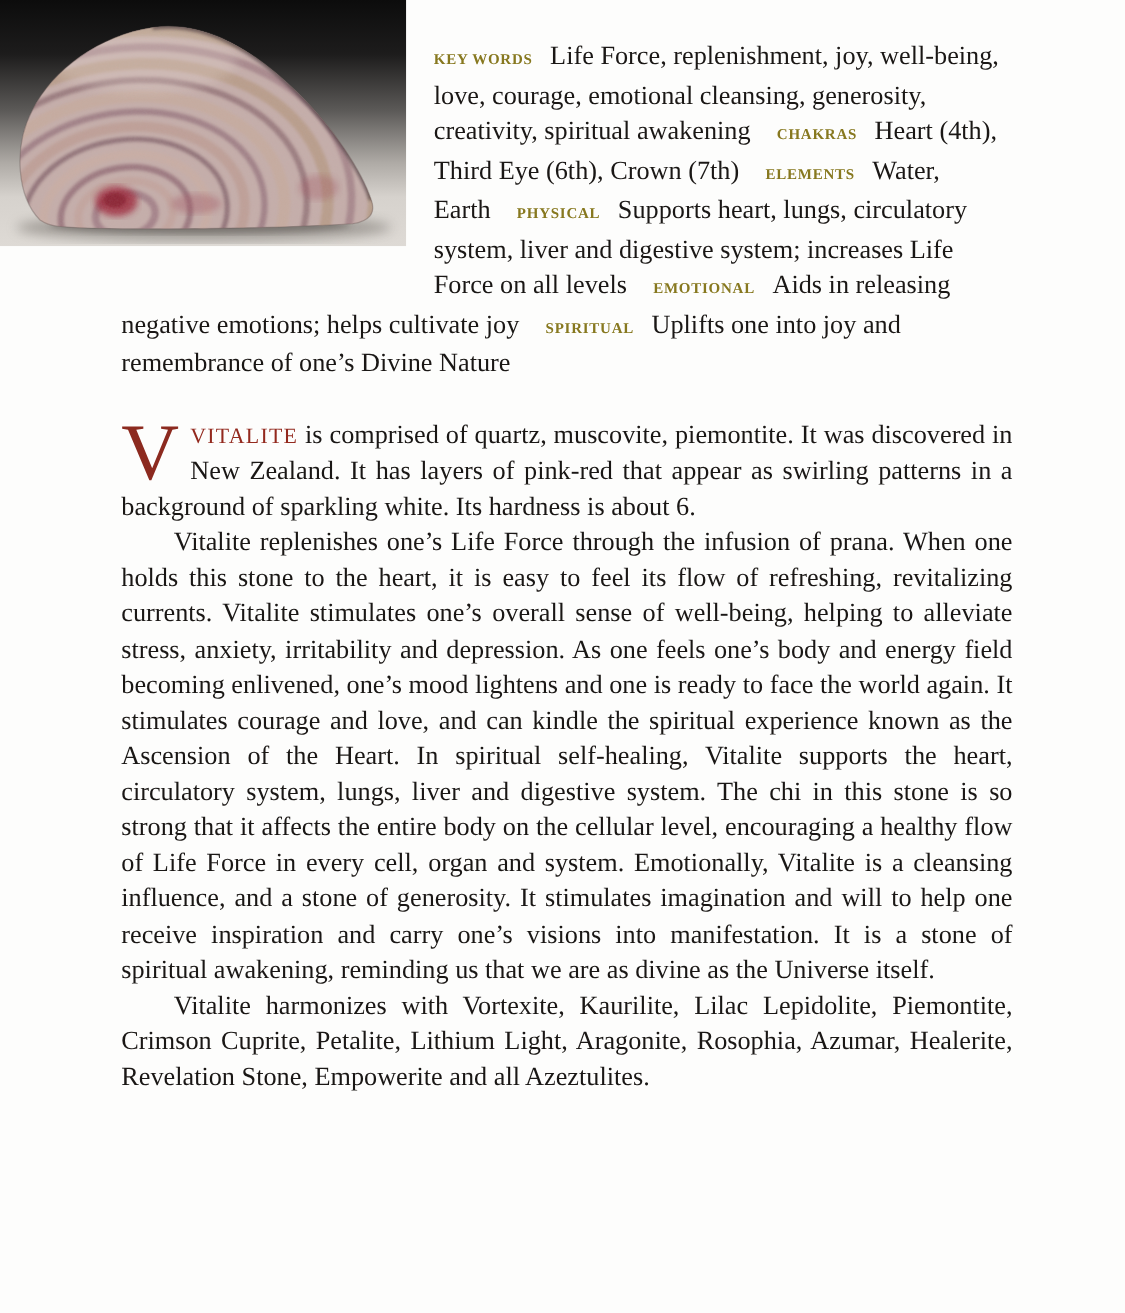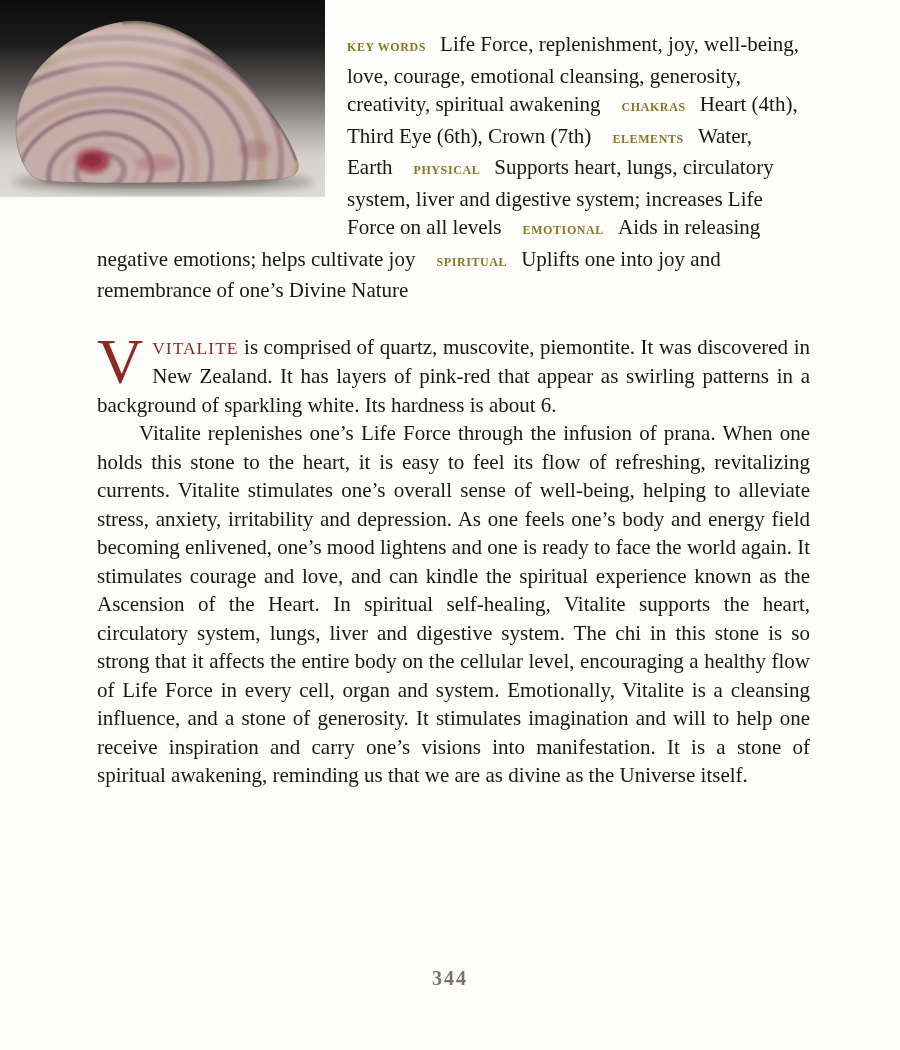--- a/index.html
+++ b/index.html
@@ -143,17 +143,17 @@
 
   <div class="content">
     <div class="photo-spacer"></div>
 
 
     <p class="keywords" id="keywords"><span class="kw-label">KEY WORDS</span><span class="kw-gap"></span><span>Life Force, replenishment, joy, well-being, love, courage, emotional cleansing, generosity, creativity, spiritual awakening  </span><span class="kw-label">CHAKRAS</span><span class="kw-gap"></span><span>Heart (4th), Third Eye (6th), Crown (7th)  </span><span class="kw-label">ELEMENTS</span><span class="kw-gap"></span><span>Water, Earth  </span><span class="kw-label">PHYSICAL</span><span class="kw-gap"></span><span>Supports heart, lungs, circulatory system, liver and digestive system; increases Life Force on all levels  </span><span class="kw-label">EMOTIONAL</span><span class="kw-gap"></span><span>Aids in releasing negative emotions; helps cultivate joy  </span><span class="kw-label">SPIRITUAL</span><span class="kw-gap"></span><span>Uplifts one into joy and remembrance of one’s Divine Nature</span></p>
 
     <div class="body-text" id="body">
         <p><span class="dropcap">V</span><span class="leadin">VITALITE</span><span> is comprised of quartz, muscovite, piemontite. It was discovered in New Zealand. It has layers of pink-red that appear as swirling patterns in a background of sparkling white. Its hardness is about 6.</span></p>
         <p class="indent"><span>Vitalite replenishes one’s Life Force through the infusion of </span><span class="ital">prana</span><span>. When one holds this stone to the heart, it is easy to feel its flow of refreshing, revitalizing currents. Vitalite stimulates one’s overall sense of well-being, helping to alleviate stress, anxiety, irritability and depression. As one feels one’s body and energy field becoming enlivened, one’s mood lightens and one is ready to face the world again. It stimulates courage and love, and can kindle the spiritual experience known as the Ascension of the Heart. In spiritual self-healing, Vitalite supports the heart, circulatory system, lungs, liver and digestive system. The chi in this stone is so strong that it affects the entire body on the cellular level, encouraging a healthy flow of Life Force in every cell, organ and system. Emotionally, Vitalite is a cleansing influence, and a stone of generosity. It stimulates imagination and will to help one receive inspiration and carry one’s visions into manifestation. It is a stone of spiritual awakening, reminding us that we are as divine as the Universe itself.</span></p>
+        <p class="indent"><span>Vitalite harmonizes with Vortexite, Kaurilite, Lilac Lepidolite, Piemontite, Crimson Cuprite, Petalite, Lithium Light, Aragonite, Rosophia, Azumar, Healerite, Revelation Stone, Empowerite and all Azeztulites.</span></p>
       </div>
   </div>
 
-  <div class="page-number">344</div>
 </div>
 
 </body></html>

